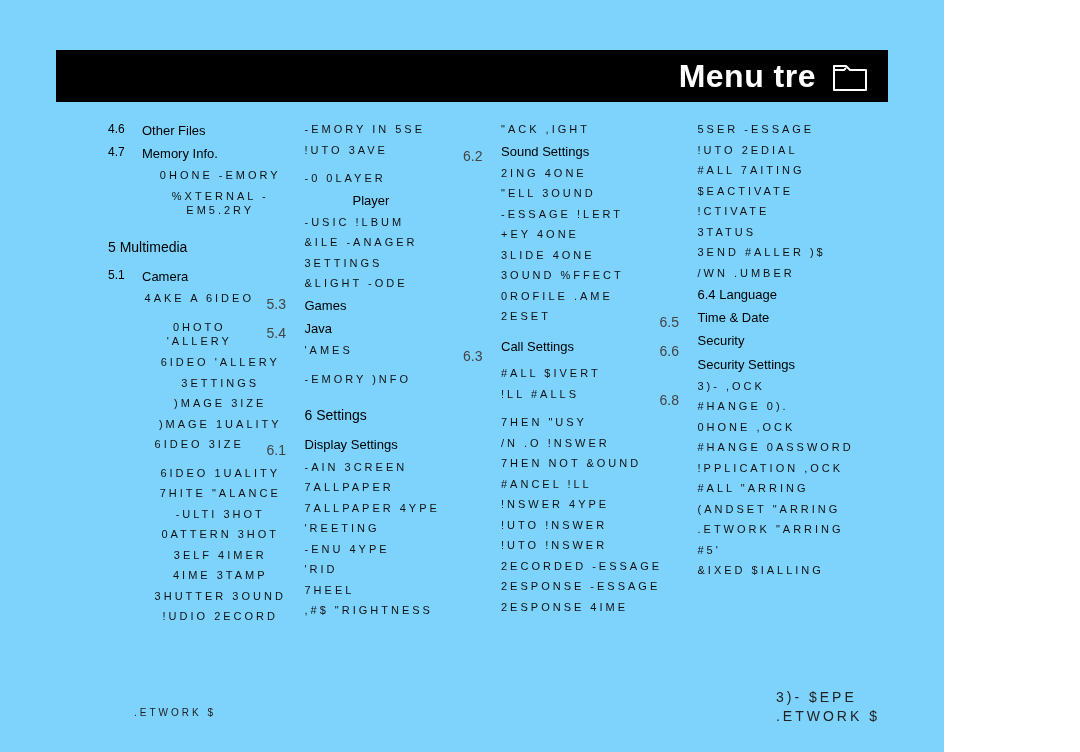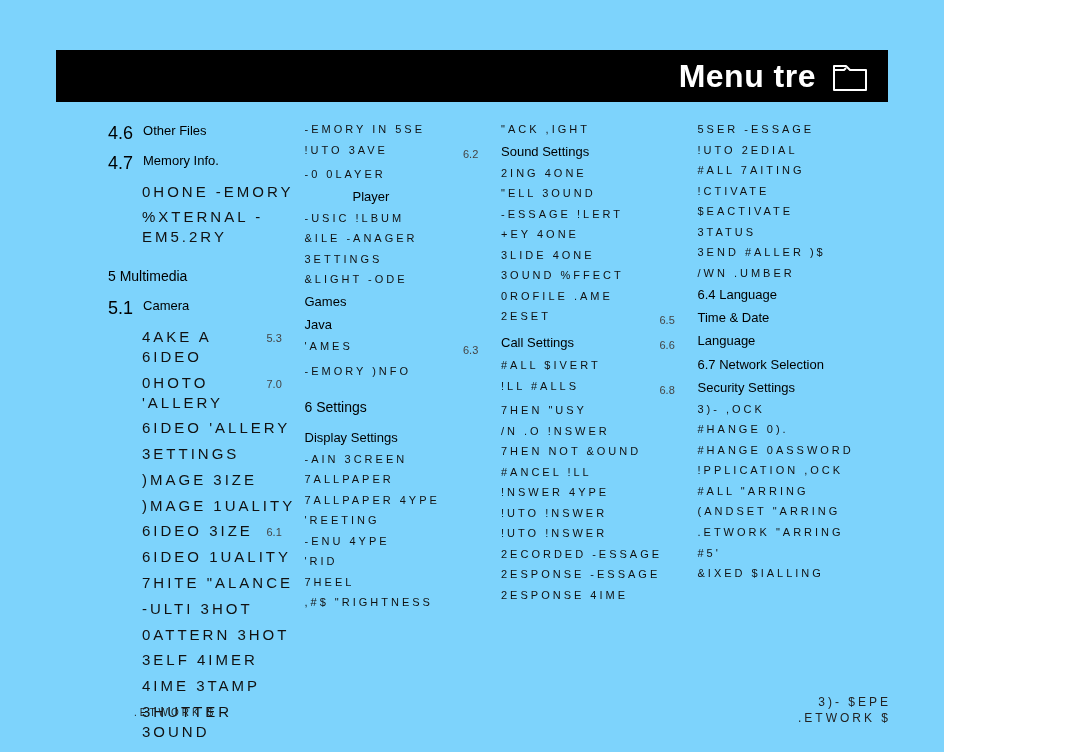--- a/index.html
+++ b/index.html
@@ -3,27 +3,27 @@
 <meta charset="utf-8">
 <style>
   html,body{margin:0;padding:0;background:#fff;font-family:Arial,Helvetica,sans-serif;color:#000;}
   .page{width:944px;height:752px;position:relative;background:#7dd3fc;}
   .header{position:absolute;left:56px;top:50px;right:56px;height:52px;background:#000;color:#fff;display:flex;align-items:center;justify-content:flex-end;overflow:hidden;}
   .header .title{font-weight:800;font-size:32px;letter-spacing:0.5px;margin-right:8px;white-space:nowrap;}
   .header .icon{width:40px;height:40px;margin-right:18px;margin-left:6px;}
   .cols{position:absolute;left:108px;right:56px;top:116px;bottom:80px;display:flex;gap:6px;}
   .col{flex:1;min-width:0;display:flex;flex-direction:column;gap:6px;font-size:13px;line-height:1.32;padding-top:6px;}
   .num-row{display:flex;gap:10px;}
-  .num{min-width:24px;color:#000;font-size:18px;}
-  .num.right{color:#444;font-size:11px;margin-left:auto;padding-right:8px;padding-top:4px;}
-  .sub{letter-spacing:3px;font-size:15px;color:#111;text-transform:uppercase;padding-left:34px;}
+  .num{min-width:24px;color:#000;font-size:12px;}
+  .num.right{color:#444;font-size:14px;margin-left:auto;padding-right:8px;padding-top:4px;}
+  .sub{letter-spacing:3px;font-size:11px;color:#111;text-transform:uppercase;padding-left:34px;text-align:center;}
   .sub0{letter-spacing:3px;font-size:11px;color:#111;text-transform:uppercase;}
   .sec-title{font-size:14px;font-weight:400;margin-top:14px;margin-bottom:6px;}
   .footer-l{position:absolute;left:134px;bottom:34px;font-size:10px;letter-spacing:3px;color:#222;}
-  .footer-r{position:absolute;right:53px;bottom:26px;font-size:12px;letter-spacing:3px;color:#222;text-align:right;line-height:1.35;}
+  .footer-r{position:absolute;right:64px;bottom:26px;font-size:14px;letter-spacing:3px;color:#222;line-height:1.35;}
 </style>
 </head>
 <body>
 <div class="page">
   <div class="header">
     <span class="title">Menu tre</span>
     <svg class="icon" viewBox="0 0 40 40">
       <path d="M4 12 L4 34 L36 34 L36 14 L20 14 L16 10 L4 10 Z M4 14 L14 14 L16 12" fill="none" stroke="#fff" stroke-width="2" stroke-linejoin="round"></path>
     </svg>
   </div>
@@ -45,21 +45,21 @@
       <div class="num-row">
           <span class="num">5.1</span>
           <span>Camera</span>
         </div>
       <div class="num-row">
           <span class="sub" style="padding-left:34px;flex:1">4AKE A 6IDEO</span>
           <span class="num right">5.3</span>
         </div>
       <div class="num-row">
           <span class="sub" style="padding-left:34px;flex:1">0HOTO 'ALLERY</span>
-          <span class="num right">7.0</span>
+          <span class="num right">5.4</span>
         </div>
       <div class="sub">6IDEO 'ALLERY</div>
       <div class="sub">3ETTINGS</div>
       <div class="sub">)MAGE 3IZE</div>
       <div class="sub">)MAGE 1UALITY</div>
       <div class="num-row">
           <span class="sub" style="padding-left:34px;flex:1">6IDEO 3IZE</span>
           <span class="num right">6.1</span>
         </div>
       <div class="sub">6IDEO 1UALITY</div>
@@ -146,42 +146,40 @@
       <div class="sub0">!UTO !NSWER</div>
       <div class="sub0">2ECORDED -ESSAGE</div>
       <div class="sub0">2ESPONSE -ESSAGE</div>
       <div class="sub0">2ESPONSE 4IME</div>
     </div>
 
     <div class="col">
       <div class="sub0">5SER -ESSAGE</div>
       <div class="sub0">!UTO 2EDIAL</div>
       <div class="sub0">#ALL 7AITING</div>
+      <div class="sub0">$EACTIVATE</div>
       <div class="sub0">!CTIVATE</div>
-      <div class="sub0">$EACTIVATE</div>
       <div class="sub0">3TATUS</div>
       <div class="sub0">3END #ALLER )$</div>
       <div class="sub0">/WN .UMBER</div>
       <div class="num-row">
           <span>6.4   Language</span>
         </div>
       <div class="num-row">
           <span>Time &amp; Date</span>
         </div>
       <div class="num-row">
-          <span>Language</span>
-        </div>
-      <div class="num-row">
-          <span>6.7   Network Selection</span>
+          <span>Security</span>
         </div>
       <div class="num-row">
           <span>Security Settings</span>
         </div>
       <div class="sub0">3)- ,OCK</div>
       <div class="sub0">#HANGE 0).</div>
+      <div class="sub0">0HONE ,OCK</div>
       <div class="sub0">#HANGE 0ASSWORD</div>
       <div class="sub0">!PPLICATION ,OCK</div>
       <div class="sub0">#ALL "ARRING</div>
       <div class="sub0">(ANDSET "ARRING</div>
       <div class="sub0">.ETWORK "ARRING</div>
       <div class="sub0">#5'</div>
       <div class="sub0">&amp;IXED $IALLING</div>
     </div>
   </div>
 

